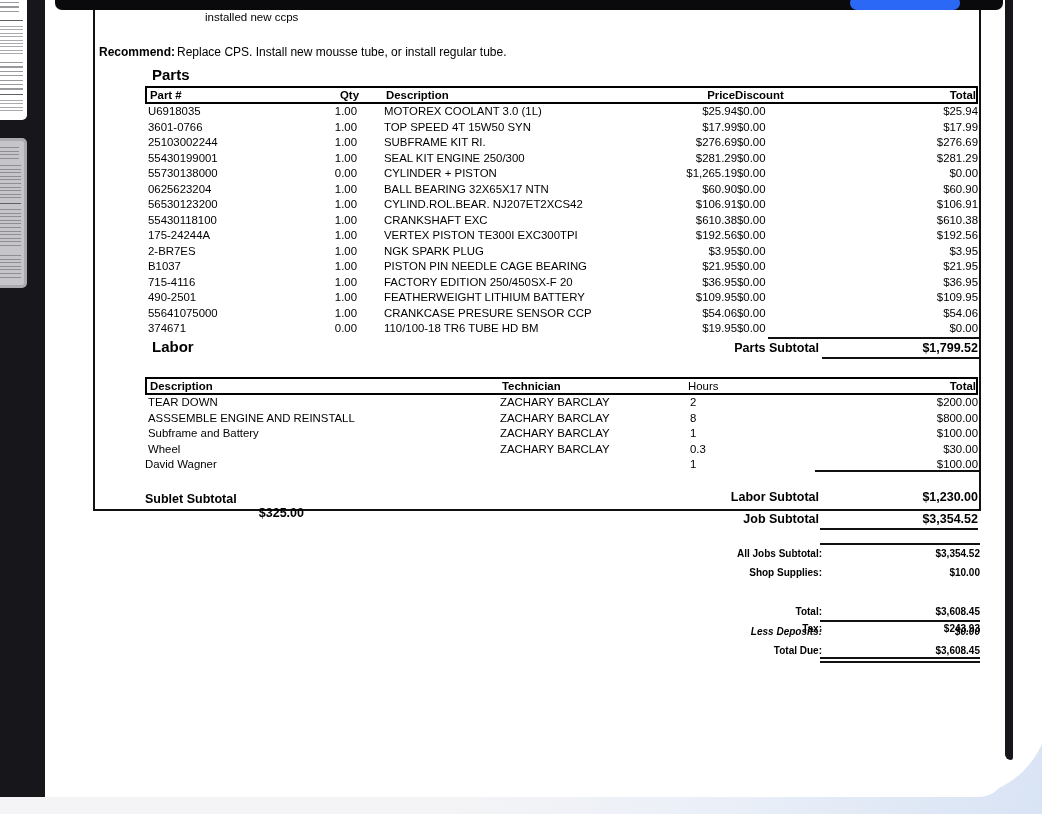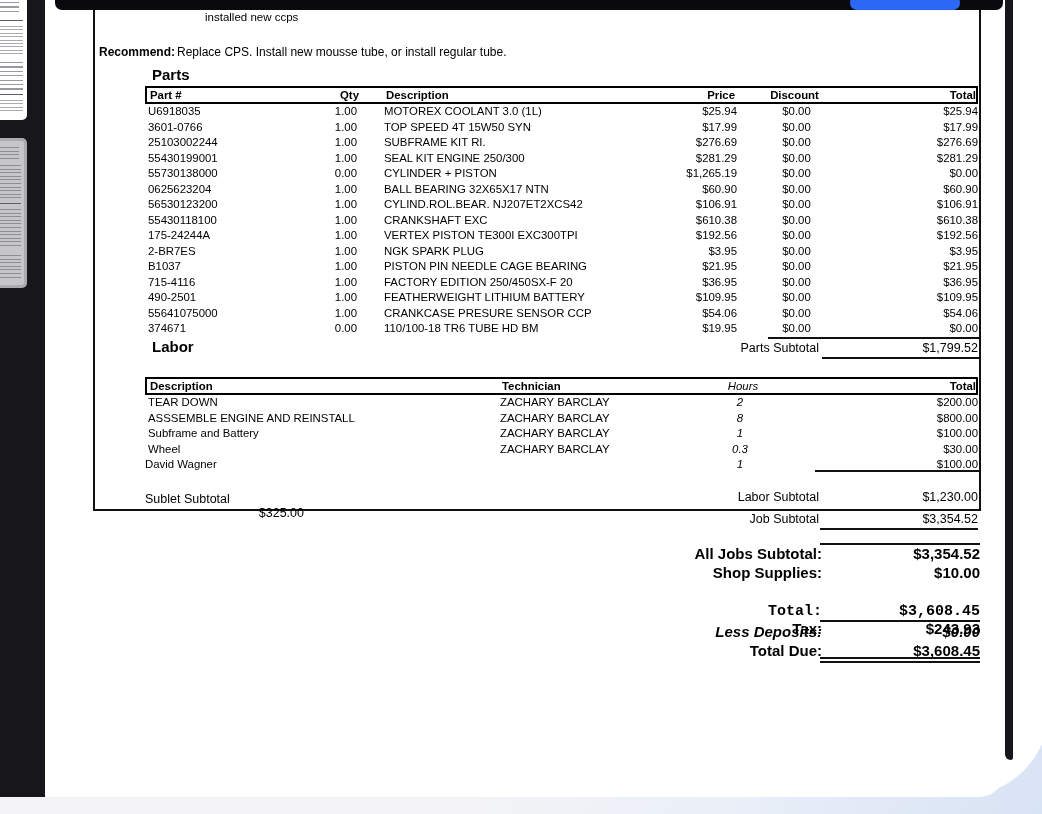--- a/index.html
+++ b/index.html
@@ -47,35 +47,35 @@
   .parts-table{top:86px;}
   .labor-table{top:377px;}
   .t-head{display:flex;box-sizing:border-box;border:2px solid #000;height:18px;
     align-items:center;font-weight:700;}
   .t-row{display:flex;height:15.5px;line-height:15.5px;}
   .cell{display:block;white-space:nowrap;overflow:hidden;box-sizing:border-box;}
   .c-part{width:150px;padding-left:3px;}
   .c-qty{width:62px;text-align:right;}
   .c-desc{flex:1;padding-left:27px;}
   .c-price{width:110px;text-align:right;}
-  .c-disc{width:119px;text-align:center;}
+  .c-disc{width:119px;text-align:left;}
   .c-total{width:122px;text-align:right;}
   .lc-desc{width:355px;padding-left:3px;}
   .lc-tech{flex:1;}
-  .lc-hours{width:110px;text-align:center;font-style:italic;}
+  .lc-hours{width:110px;text-align:left;}
   .lc-total{width:178px;text-align:right;}
   .t-head .lc-hours{font-weight:400;}
   .t-body .lc-hours{padding-right:10px;}
   .rule{position:absolute;height:2px;background:#111;}
   .rule-thin{position:absolute;height:1.5px;background:#111;}
   .subrow{position:absolute;left:145px;width:833px;display:flex;justify-content:flex-end;
-    font-weight:400;font-size:12.5px;line-height:14px;white-space:nowrap;}
+    font-weight:700;font-size:12.5px;line-height:14px;white-space:nowrap;}
   .subrow .val{width:159px;text-align:right;}
   .sum-row{position:absolute;left:145px;width:835px;display:flex;justify-content:flex-end;
-    font-weight:700;font-size:15px;line-height:15px;white-space:nowrap;}
+    font-weight:700;font-size:10px;line-height:15px;white-space:nowrap;}
   .sum-row .val{width:158px;text-align:right;}
 </style>
 </head>
 <body>
 
 <div class="stage">
 
   <div class="card"></div>
   <div class="doc"></div>
 
@@ -296,21 +296,21 @@
           <span class="val">$3,354.52</span>
         </div>
         <div class="sum-row" style="top: 565.4px;">
           <span>Shop Supplies:</span>
           <span class="val">$10.00</span>
         </div>
         <div class="sum-row" style="top: 584.8px; margin-top: 36px;">
           <span>Tax:</span>
           <span class="val">$243.93</span>
         </div>
-        <div class="sum-row" style="top: 604.2px; font-family: Liberation Mono, monospace;">
+        <div class="sum-row" style="top: 604.2px;">
           <span>Total:</span>
           <span class="val">$3,608.45</span>
         </div>
         <div class="sum-row" style="top: 623.6px; font-style: italic;">
           <span>Less Deposits:</span>
           <span class="val">$0.00</span>
         </div>
         <div class="sum-row" style="top: 643px;">
           <span>Total Due:</span>
           <span class="val">$3,608.45</span>

